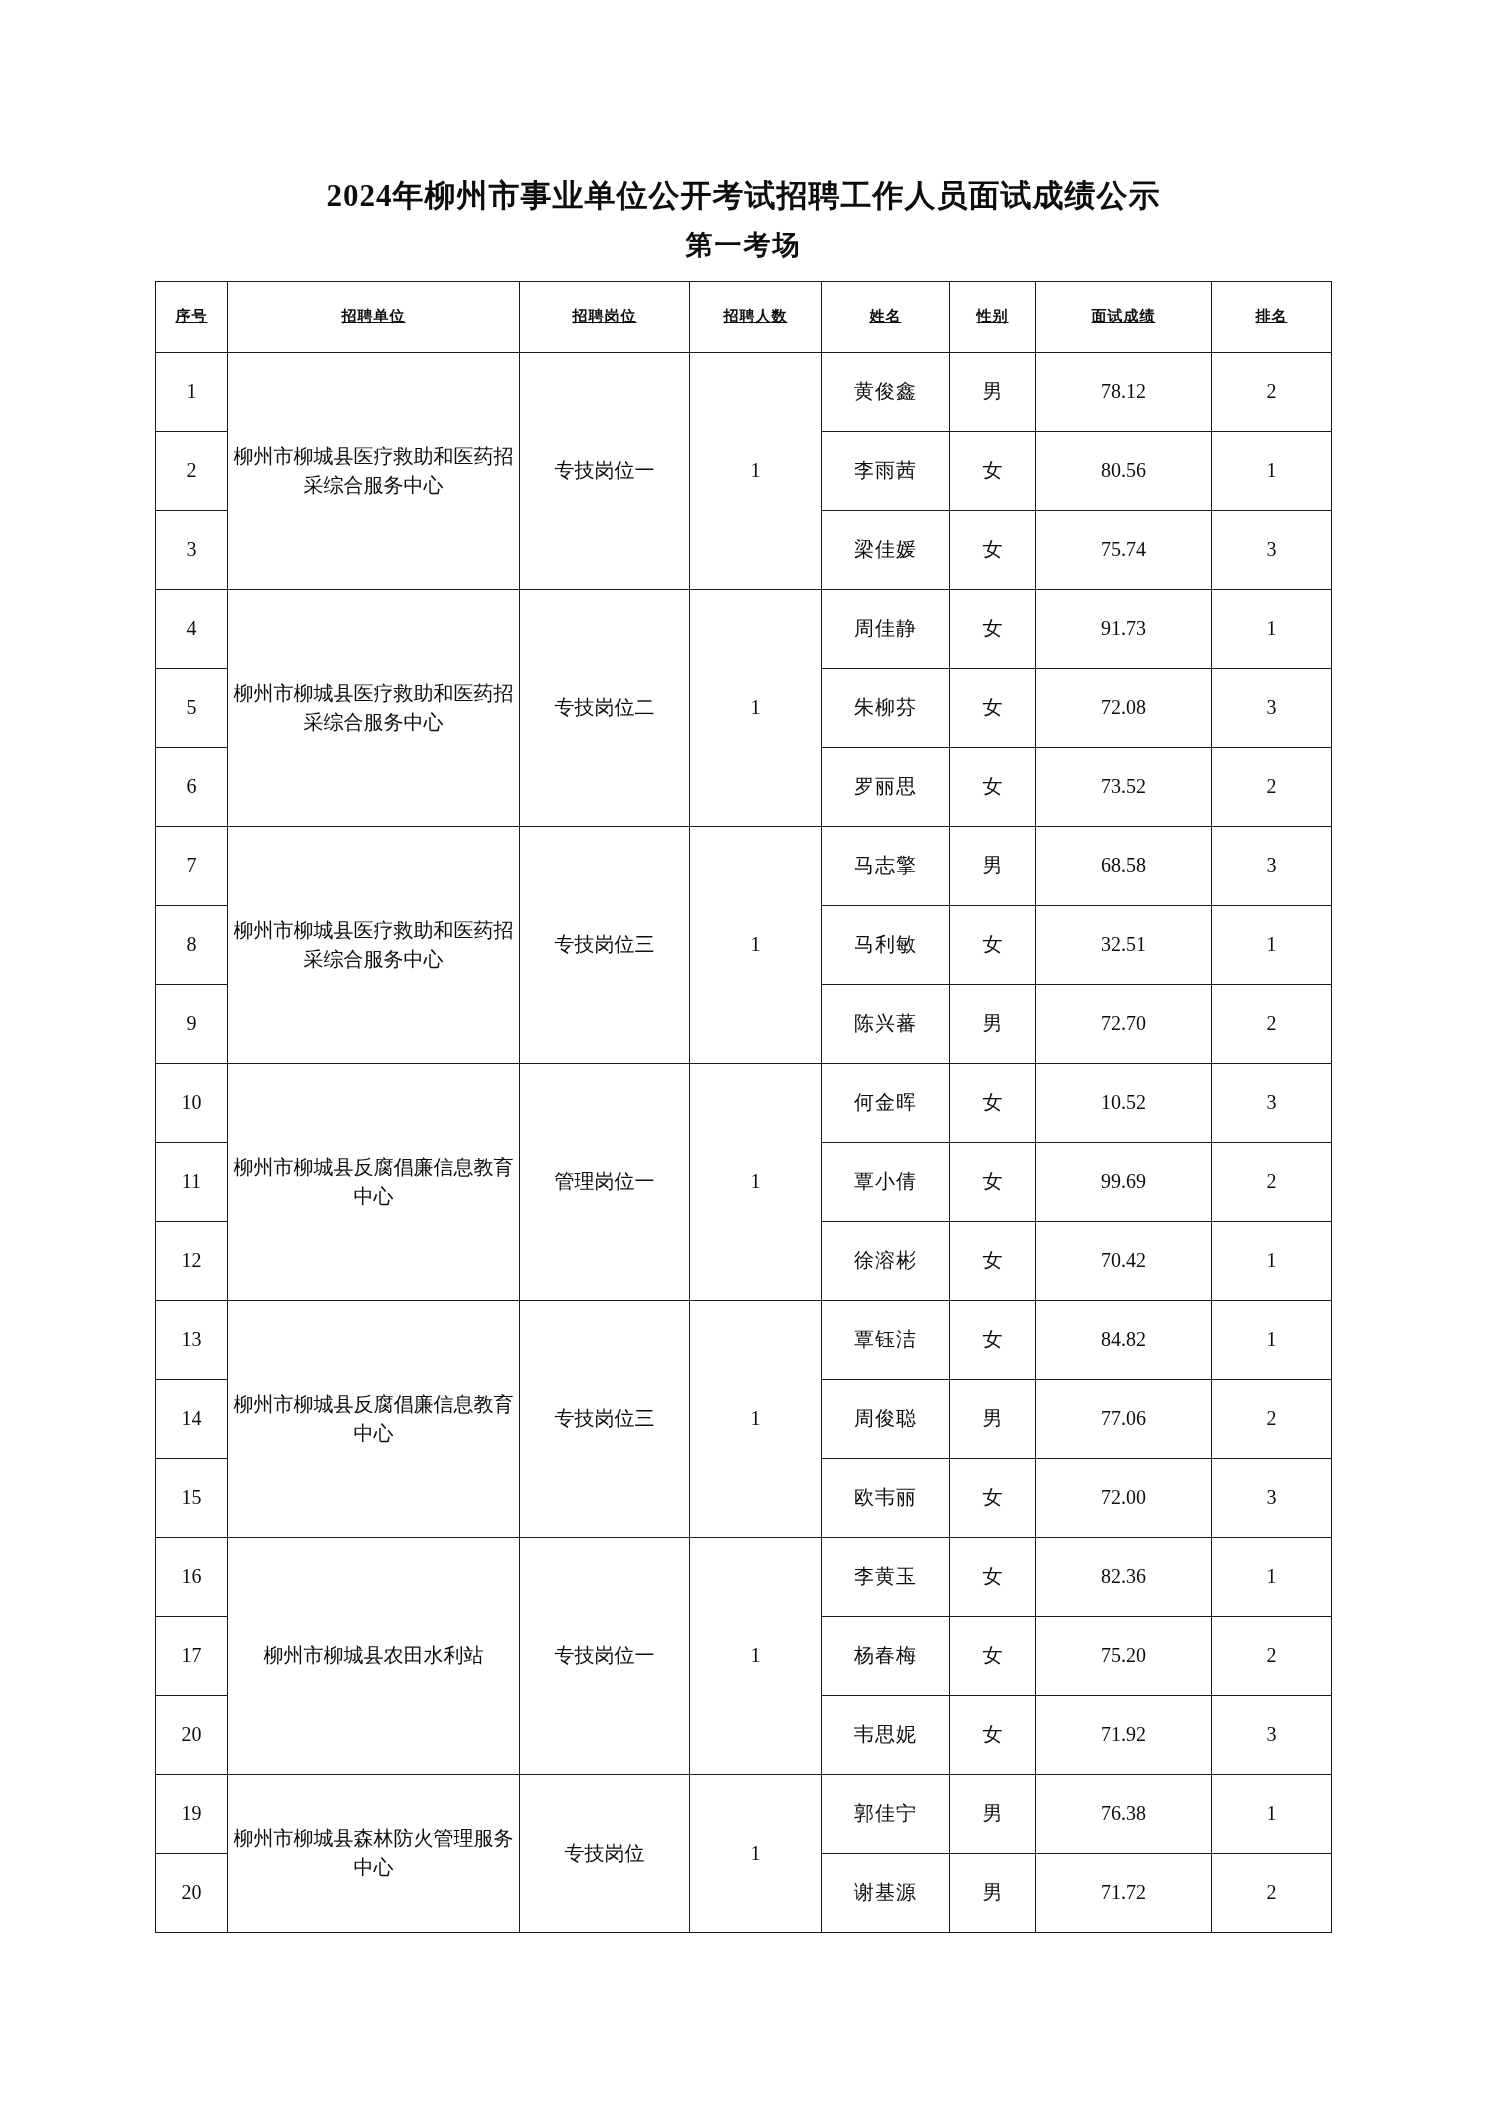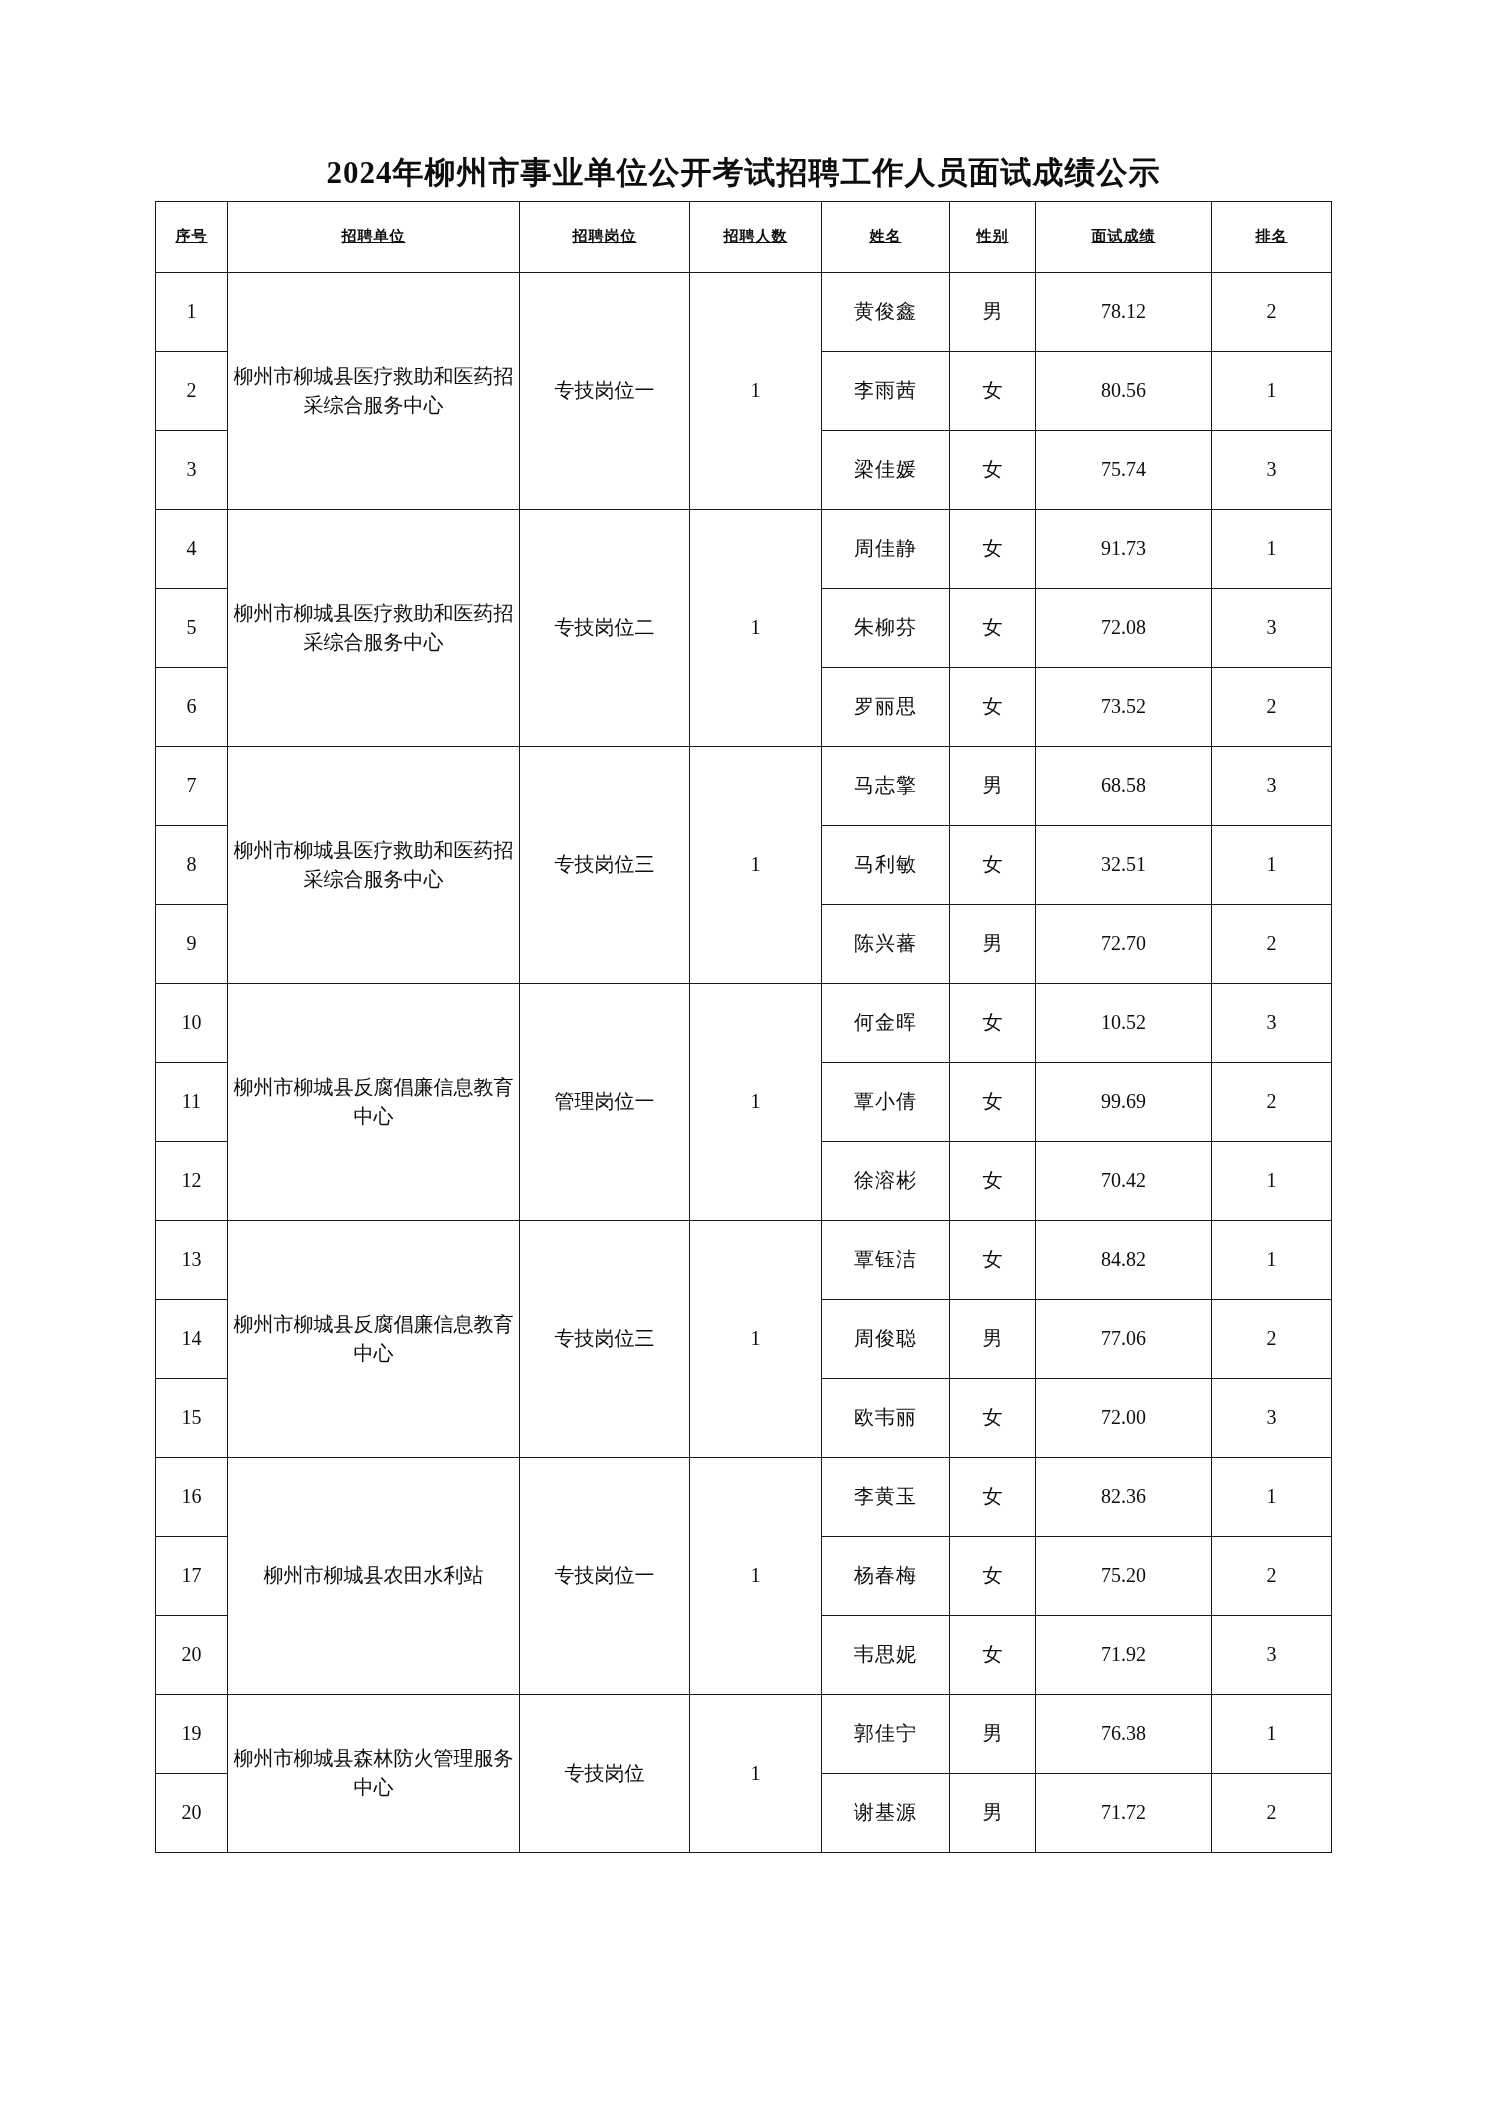--- a/index.html
+++ b/index.html
@@ -13,20 +13,21 @@
     font-family: "Liberation Serif", "DejaVu Serif", serif;
     color: #0d0d0d;
     position: relative;
   }
   .page {
     width: 1487px;
     height: 1506px;
     box-sizing: border-box;
     padding: 150px 128px 0 128px;
     position: relative;
+    margin-top: 23px;
   }
   .doc-title {
     text-align: center;
     font-size: 31px;
     font-weight: bold;
     letter-spacing: 1px;
     line-height: 1.5;
     margin: 0 0 4px 0;
   }
   .doc-subtitle {
@@ -101,20 +102,21 @@
   col.c-sex { width: 86px; }
   col.c-score { width: 176px; }
   col.c-rank { width: 120px; }
 </style>
 </head>
 <body>
 
 <div class="page">
 
   <div class="doc-title">2024年柳州市事业单位公开考试招聘工作人员面试成绩公示</div>
+  <div class="doc-subtitle">第一考场</div>
 
   <table class="grid">
     <colgroup>
       <col class="c-idx">
         <col class="c-unit">
         <col class="c-post">
         <col class="c-cnt">
       <col class="c-name">
         <col class="c-sex">
         <col class="c-score">

